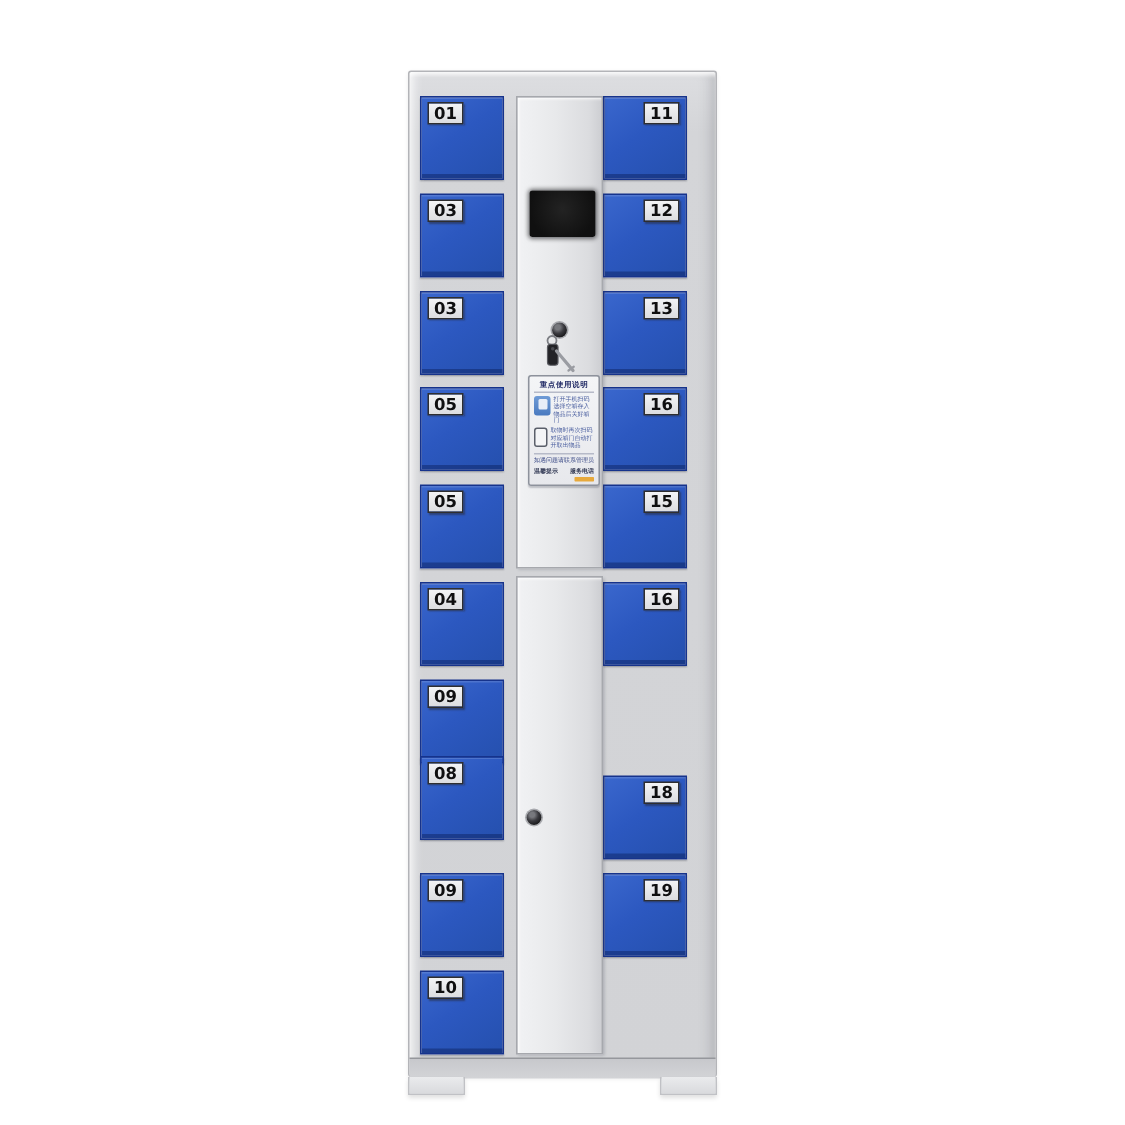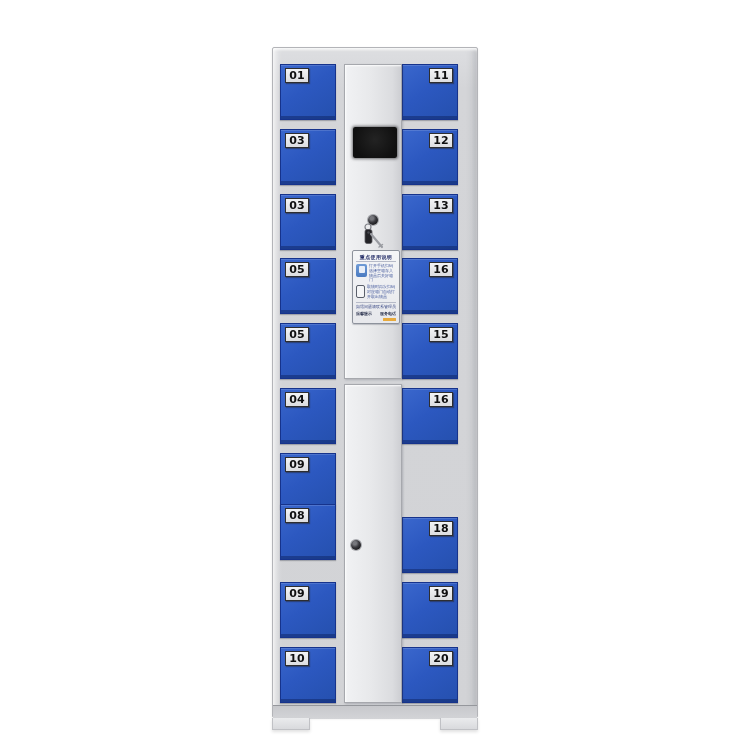--- a/index.html
+++ b/index.html
@@ -172,23 +172,20 @@
     </div>
   <div class="door col-right" style="top:388px">
       <span class="plate">16</span>
     </div>
   <div class="door col-right" style="top:517px">
       <span class="plate">18</span>
     </div>
   <div class="door col-right" style="top:582px">
       <span class="plate">19</span>
     </div>
-  <div class="door col-right" style="top:647px">
-      <span class="plate">20</span>
-    </div>
 
   <div class="center-door center-upper"></div>
   <div class="center-door center-lower"></div>
 
   <div class="screen"></div>
 
   <div class="lock lock-upper"></div>
   <svg class="keys" width="30" height="30" viewBox="0 0 30 30">
     <circle cx="8" cy="4" r="3" fill="none" stroke="#7c7e84" stroke-width="1.2"></circle>
     <rect x="5" y="6.5" width="7" height="14" rx="2" fill="#232327" stroke="#5a5b61" stroke-width="0.8"></rect>

